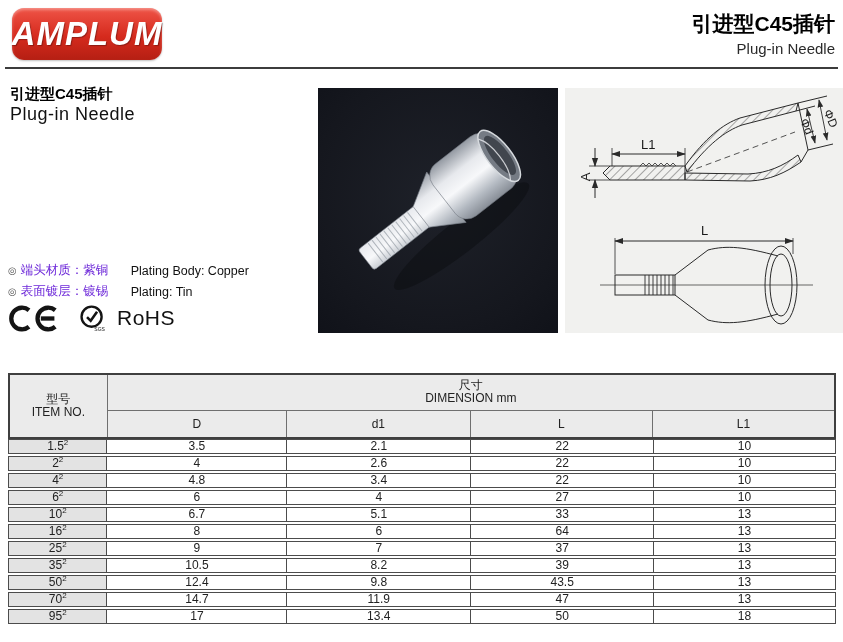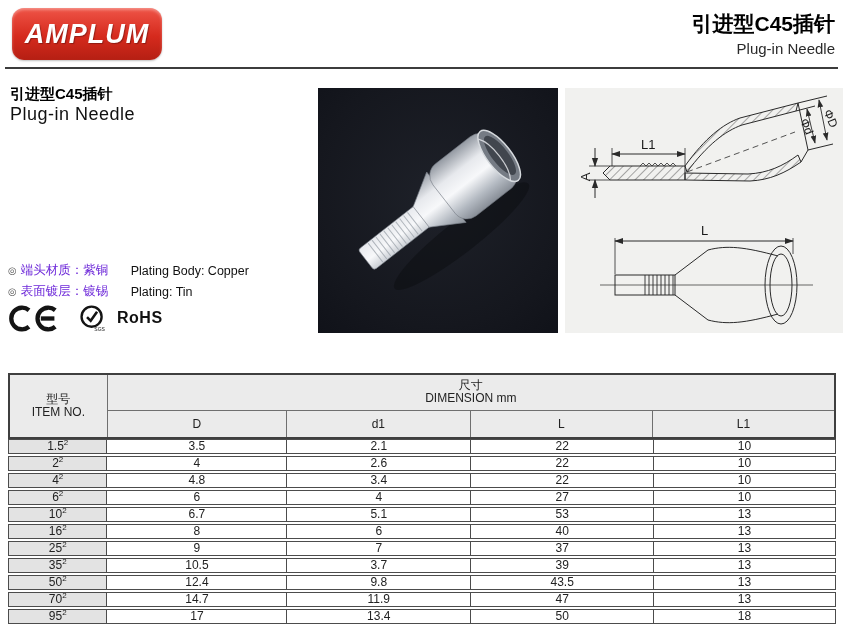--- a/index.html
+++ b/index.html
@@ -9,21 +9,21 @@
 
   
   .logo {
     position:absolute; left:12px; top:8px; width:150px; height:52px;
     border-radius:12px;
     background:linear-gradient(180deg,#ef5447 0%,#d52a1d 55%,#b51f13 100%);
     box-shadow:inset 0 2px 3px rgba(255,255,255,.35), 0 1px 2px rgba(0,0,0,.25);
     display:flex; align-items:center; justify-content:center;
   }
   .logo span {
-    color:#fff; font-style:italic; font-weight:800; font-size:27px; letter-spacing:1px;
+    color:#fff; font-style:italic; font-weight:800; font-size:33px; letter-spacing:1px;
     text-shadow:1px 1px 1px rgba(0,0,0,.3);
     text-align:right;
   }
   .page-title { position:absolute; right:8px; top:10px; text-align:right; }
   .page-title .cn { font-size:21px; font-weight:600; color:#000; }
   .page-title .en { font-size:15px; color:#2a2a2a; margin-top:2px; }
   .top-rule { position:absolute; left:5px; right:5px; top:67px; border-top:2px solid #3c3c3c; }
 
   
   .section-title { position:absolute; left:10px; top:85px; }
@@ -33,21 +33,21 @@
   .photo { position:absolute; left:318px; top:88px; width:240px; height:245px; }
   .diagram { position:absolute; left:565px; top:88px; width:278px; height:245px; background:#f1f1ef; }
 
   .specs { position:absolute; left:8px; top:260px; font-size:12.5px; color:#222; }
   .spec-line { display:flex; align-items:center; height:21px; }
   .spec-bullet { font-size:10px; color:#555; margin-right:4px; }
   .spec-cn { width:110px; color:#6d28d9; }
   .spec-en { color:#111; }
 
   .certs { position:absolute; left:8px; top:302px; display:flex; align-items:center; gap:9px; height:32px; }
-  .rohs { font-size:16px; font-weight:700; color:#111; letter-spacing:.5px; }
+  .rohs { font-size:21px; font-weight:400; color:#111; letter-spacing:.5px; }
 
   
   .tbl-head {
     position:absolute; left:8px; top:373px; width:828px; border-collapse:collapse;
     background:#ebebeb; font-size:12px; color:#222; table-layout:fixed;
   }
   .tbl-head td { border:1px solid #6f6f6f; text-align:center; vertical-align:middle; }
   .tbl-head { border:2px solid #3f3f3f; }
   .tbl-head .r1 td { height:36px; }
   .tbl-head .r2 td { height:28px; }
@@ -292,41 +292,41 @@
           <td class="item-col"><span>6</span><sup>2</sup></td>
           <td>6</td>
           <td>4</td>
           <td>27</td>
           <td>10</td>
         </tr>
         <tr>
           <td class="item-col"><span>10</span><sup>2</sup></td>
           <td>6.7</td>
           <td>5.1</td>
-          <td>53</td>
+          <td>33</td>
           <td>13</td>
         </tr>
         <tr>
           <td class="item-col"><span>16</span><sup>2</sup></td>
           <td>8</td>
           <td>6</td>
-          <td>40</td>
+          <td>64</td>
           <td>13</td>
         </tr>
         <tr>
           <td class="item-col"><span>25</span><sup>2</sup></td>
           <td>9</td>
           <td>7</td>
           <td>37</td>
           <td>13</td>
         </tr>
         <tr>
           <td class="item-col"><span>35</span><sup>2</sup></td>
           <td>10.5</td>
-          <td>3.7</td>
+          <td>8.2</td>
           <td>39</td>
           <td>13</td>
         </tr>
         <tr>
           <td class="item-col"><span>50</span><sup>2</sup></td>
           <td>12.4</td>
           <td>9.8</td>
           <td>43.5</td>
           <td>13</td>
         </tr>

